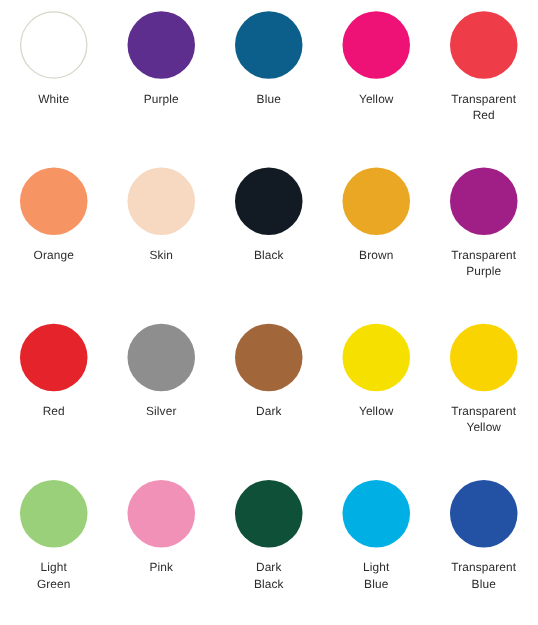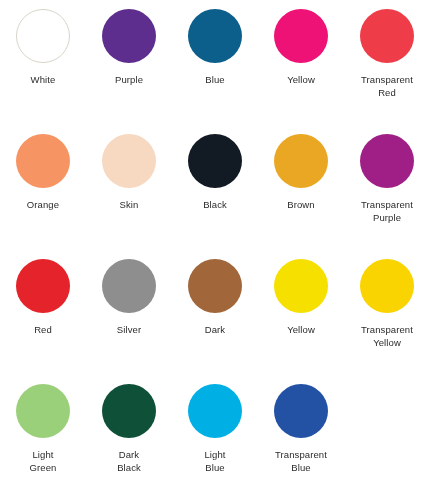--- a/index.html
+++ b/index.html
@@ -114,20 +114,24 @@
       <div class="swatch-dot" style="background: rgb(249, 212, 0);"></div>
       <div class="swatch-label">Transparent
 Yellow</div>
     </div>
     <div class="swatch-cell">
       <div class="swatch-dot" style="background: rgb(155, 208, 122);"></div>
       <div class="swatch-label">Light
 Green</div>
     </div>
     <div class="swatch-cell">
+      <div class="swatch-dot" style="background: rgb(242, 145, 184);"></div>
+      <div class="swatch-label">Pink</div>
+    </div>
+    <div class="swatch-cell">
       <div class="swatch-dot" style="background: rgb(15, 80, 56);"></div>
       <div class="swatch-label">Dark
 Black</div>
     </div>
     <div class="swatch-cell">
       <div class="swatch-dot" style="background: rgb(0, 176, 228);"></div>
       <div class="swatch-label">Light
 Blue</div>
     </div>
     <div class="swatch-cell">

